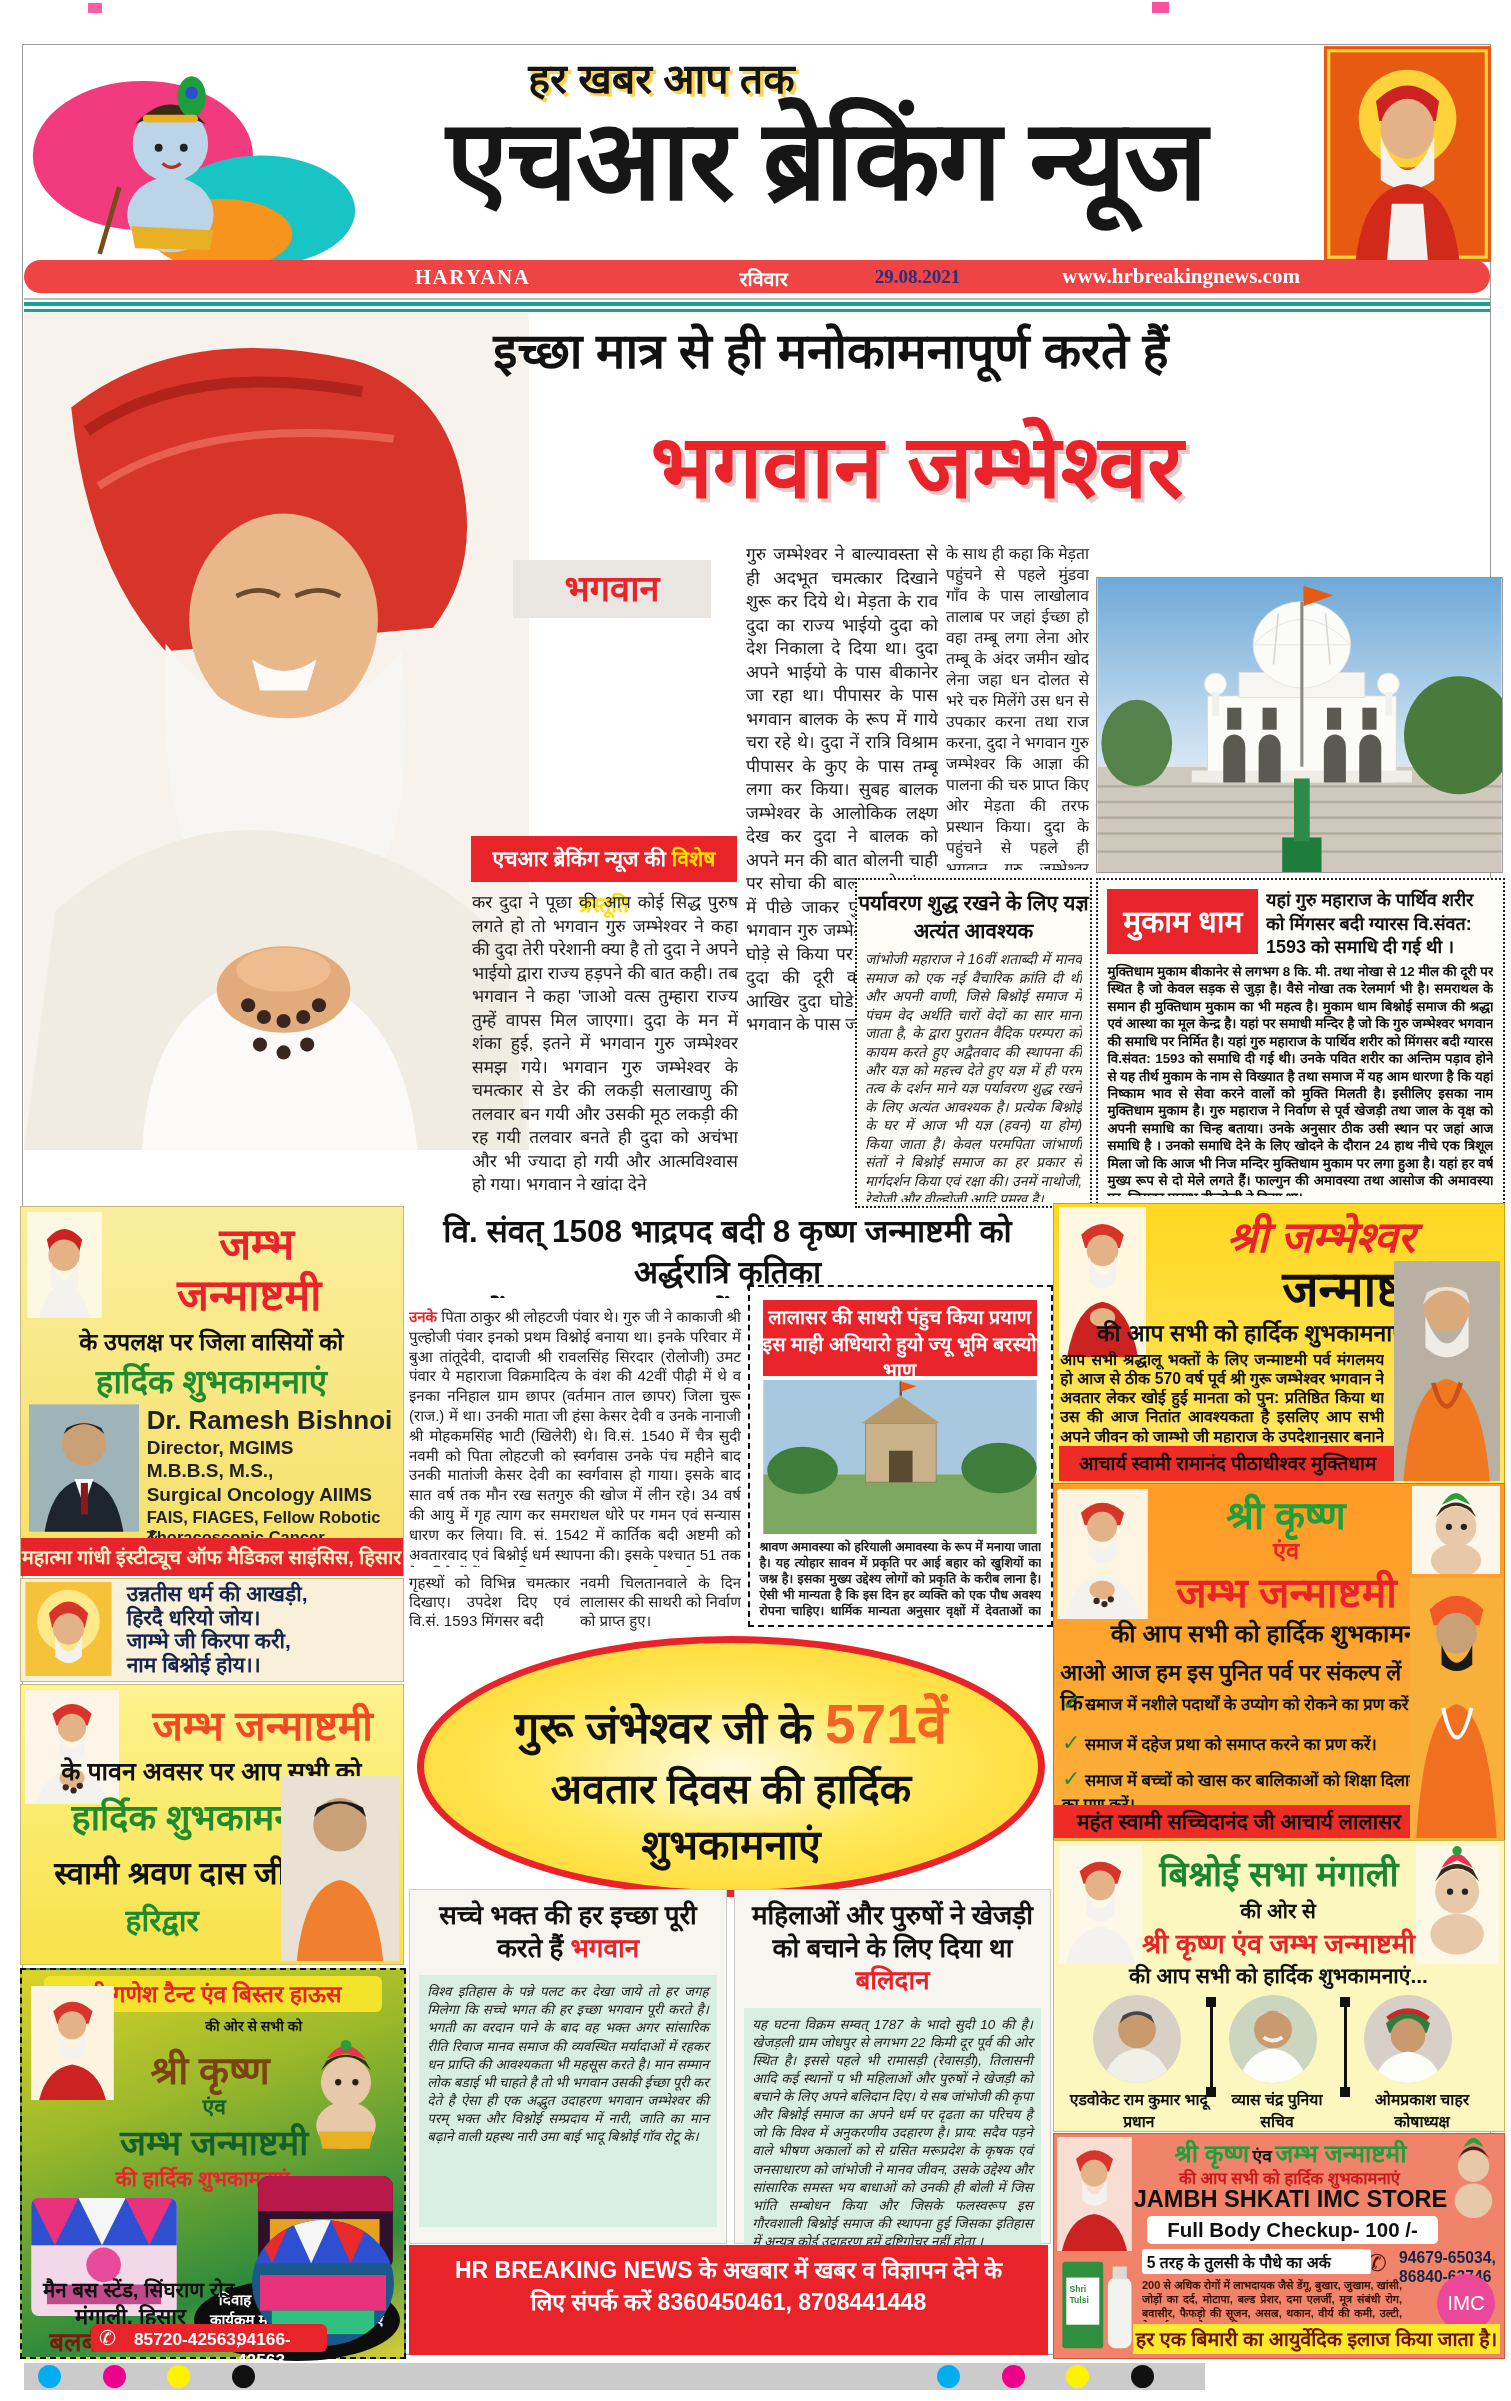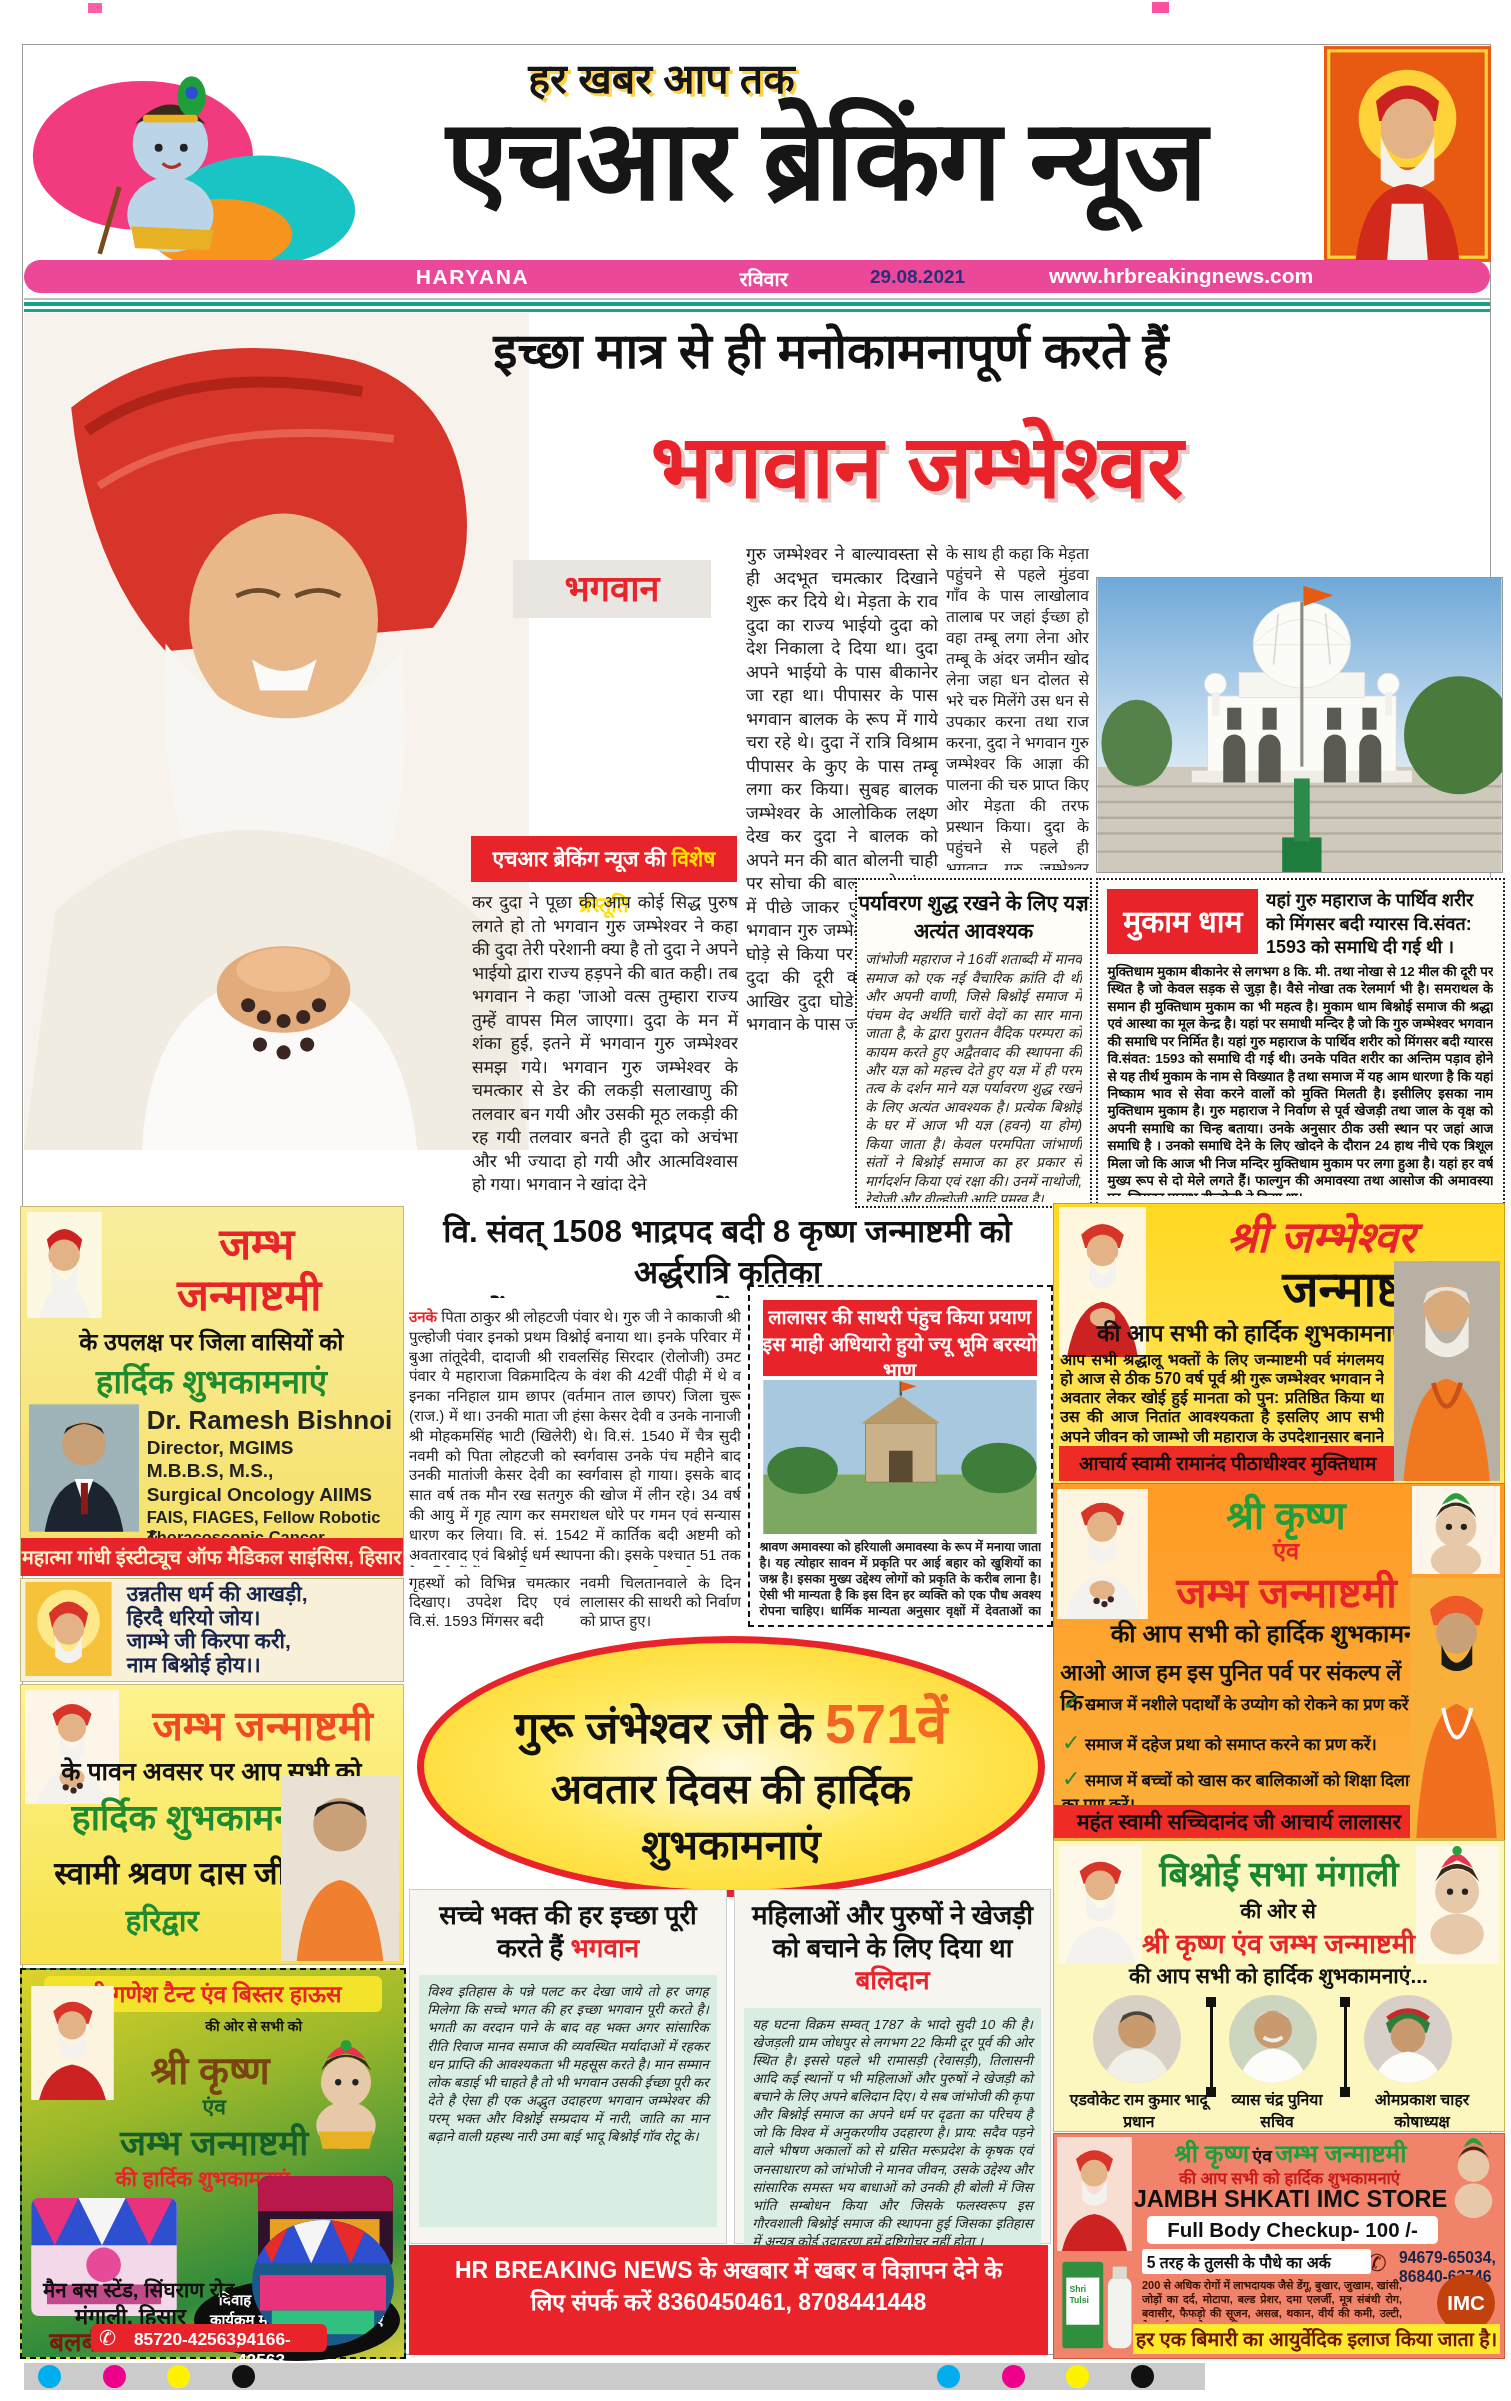--- a/index.html
+++ b/index.html
@@ -50,21 +50,21 @@
       <rect x="6" y="6" width="200" height="262" fill="none" stroke="#ffd23a" stroke-width="4"></rect>
       <circle cx="106" cy="92" r="62" fill="#ffd23a"></circle>
       <path d="M66 70 Q106 30 146 70 L142 95 L70 95Z" fill="#cc2222"></path>
       <ellipse cx="106" cy="105" rx="34" ry="38" fill="#e3b286"></ellipse>
       <path d="M72 115 Q106 200 140 115 L140 170 Q106 195 72 170Z" fill="#f4f2ee"></path>
       <path d="M40 274 Q50 180 106 175 Q162 180 172 274Z" fill="#d22a1a"></path>
       <path d="M86 200 L126 200 L132 274 L80 274Z" fill="#f4f2ee"></path>
     </svg>
   </div>
 
-  <div class="abs" style="left:23.6px;top:260px;width:1466px;height:33px;background:#ec4899;border-radius:16.5px;">
+  <div class="abs" style="left:23.6px;top:260px;width:1466px;height:33px;background:#ef4444;border-radius:16.5px;font-family:Liberation Serif, serif;">
     <span class="abs" style="left:331px;top:4.7px;width:236px;text-align:center;color:#fff;font-weight:900;font-size:21px;letter-spacing:1.6px;">HARYANA</span>
     <span class="abs" style="left:677px;top:4.7px;width:126px;text-align:center;color:#fff;font-weight:700;font-size:19.7px;">रविवार</span>
     <span class="abs" style="left:819px;top:5.5px;width:150px;text-align:center;color:#2b2e7a;font-weight:900;font-size:19px;">29.08.2021</span>
     <span class="abs" style="left:992px;top:3.9px;width:331px;text-align:center;color:#fff;font-weight:900;font-size:21px;">www.hrbreakingnews.com</span>
   </div>
   <div class="abs" style="left:23.6px;top:298px;width:1466px;height:2.4px;background:#bdbdbd;"></div>
   <div class="abs" style="left:23.6px;top:302px;width:1466px;height:3.9px;background:#13a38e;"></div>
   <div class="abs" style="left:23.6px;top:309px;width:1466px;height:3.1px;background:#13a38e;"></div>
 
   <div class="abs" style="left:23.6px;top:313px;width:505px;height:837px;">
@@ -548,21 +548,21 @@
         <rect x="4" y="10" width="52" height="110" rx="4" fill="#2f8f3f"></rect>
         <rect x="9" y="30" width="42" height="60" fill="#fff"></rect>
         <text x="13" y="48" font-size="11" font-weight="bold" fill="#2f8f3f" font-family="Liberation Sans,sans-serif">Shri</text>
         <text x="13" y="62" font-size="11" font-weight="bold" fill="#2f8f3f" font-family="Liberation Sans,sans-serif">Tulsi</text>
         <rect x="62" y="30" width="30" height="90" rx="10" fill="#f2f2ee"></rect>
         <rect x="68" y="16" width="18" height="16" fill="#dcdcd4"></rect>
       </svg>
     </div>
     <div class="abs" style="left:88px;top:115px;width:220px;background:#fff;border-radius:3.1px;padding:1.6px 4.7px;font-size:15.7px;font-weight:900;color:#111;"><span>5 तरह के तुलसी के पौधे का अर्क</span></div>
     <div class="abs jt clip" style="left:88px;top:145px;width:260px;height:43px;font-size:11px;font-weight:800;color:#3a1400;line-height:1.25;"><span>200 से अधिक रोगों में लाभदायक जैसे डेंगू, बुखार, जुखाम, खांसी, जोड़ों का दर्द, मोटापा, बल्ड प्रेशर, दमा एलर्जी, मूत्र संबंधी रोग, बवासीर, फैफड़ो की सूजन, असल्र, थकान, वीर्य की कमी, उल्टी, पेट दर्द, त्वचा रोग इत्यादि</span></div>
-    <div class="abs ctr" style="left:383px;top:140px;width:58px;height:58px;border-radius:50%;background:#c2410c;color:#fff;font-size:20.5px;font-weight:700;line-height:58px;"><span>IMC</span></div>
+    <div class="abs ctr" style="left:383px;top:140px;width:58px;height:58px;border-radius:50%;background:#ec4899;color:#fff;font-size:20.5px;font-weight:400;line-height:58px;"><span>IMC</span></div>
     <div class="abs ctr" style="left:79px;top:190px;width:367px;height:30px;background:#ffe92b;color:#701500;font-size:19.7px;font-weight:900;line-height:30px;"><span>हर एक बिमारी का आयुर्वेदिक इलाज किया जाता है।</span></div>
   </div>
 
   <div class="abs" style="left:409px;top:1889px;width:316px;height:353px;background:#f6f5f0;border:0.8px solid #ccc;">
     <div class="ctr" style="padding:9.4px 7.9px 6.3px 7.9px;font-size:26px;font-weight:900;color:#111;line-height:1.25;">
       <span>सच्चे भक्त की हर इच्छा पूरी करते हैं </span><span class="red">भगवान</span>
     </div>
     <div class="jt clip" style="margin:4.7px 9.4px;height:236px;background:#d9eee3;padding:7.9px;font-size:13.4px;line-height:1.35;font-style:italic;color:#1c1c1c;"><span>विश्व इतिहास के पन्ने पलट कर देखा जाये तो हर जगह मिलेगा कि सच्चे भगत की हर इच्छा भगवान पूरी करते है। भगती का वरदान पाने के बाद वह भक्त अगर सांसारिक रीति रिवाज मानव समाज की व्यवस्थित मर्यादाओं में रहकर धन प्राप्ति की आवश्यकता भी महसूस करते है। मान सम्मान लोक बडाई भी चाहते है तो भी भगवान उसकी ईच्छा पूरी कर देते है ऐसा ही एक अद्भुत उदाहरण भगवान जम्भेश्वर की परम् भक्त और विश्नोई सम्प्रदाय में नारी, जाति का मान बढ़ाने वाली ग्रहस्थ नारी उमा बाई भादू बिश्नोई गॉव रोटू के।</span></div>
   </div>
   <div class="abs" style="left:734px;top:1889px;width:315px;height:353px;background:#f6f5f0;border:0.8px solid #ccc;">

